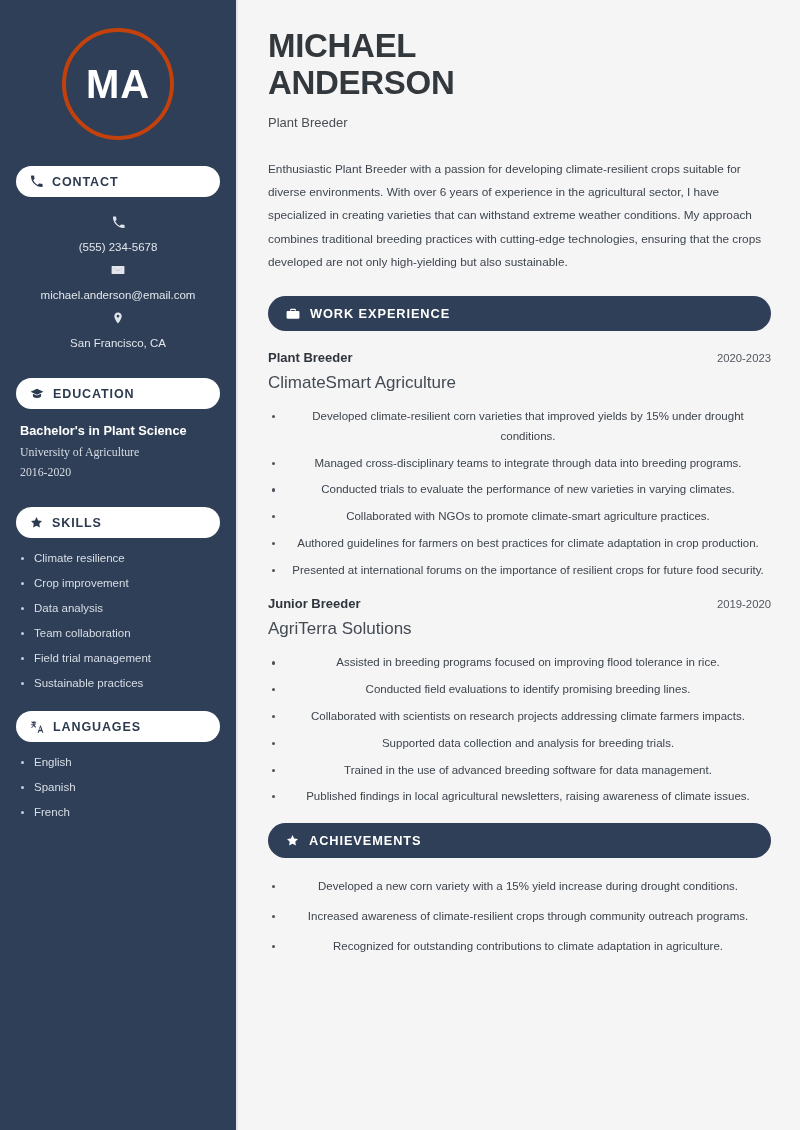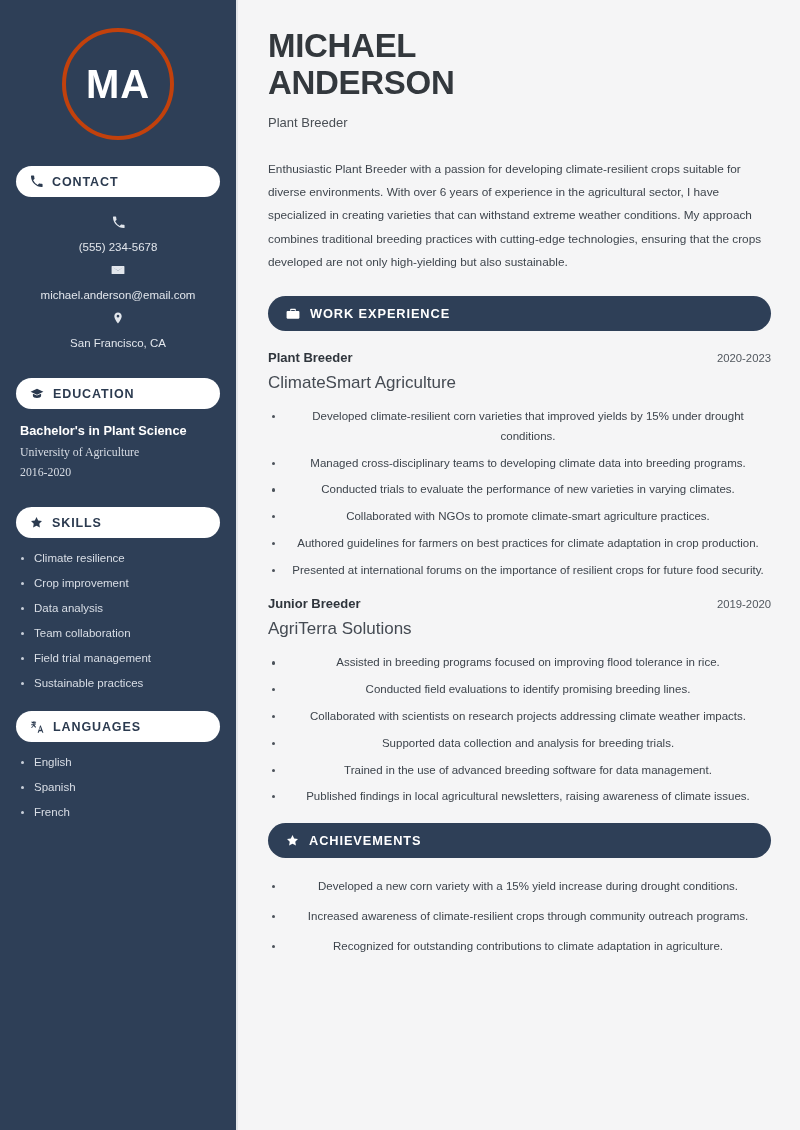--- a/index.html
+++ b/index.html
@@ -335,38 +335,38 @@
     </div>
 
     <div class="job">
       <div class="job-head">
         <span class="job-title">Plant Breeder</span>
         <span class="job-dates">2020-2023</span>
       </div>
       <div class="job-org">ClimateSmart Agriculture</div>
       <ul class="bullets">
         <li>Developed climate-resilient corn varieties that improved yields by 15% under drought conditions.</li>
-        <li>Managed cross-disciplinary teams to developing climate data into breeding programs.</li>
+        <li>Managed cross-disciplinary teams to integrate through data into breeding programs.</li>
         <li>Conducted trials to evaluate the performance of new varieties in varying climates.</li>
         <li>Collaborated with NGOs to promote climate-smart agriculture practices.</li>
         <li>Authored guidelines for farmers on best practices for climate adaptation in crop production.</li>
         <li>Presented at international forums on the importance of resilient crops for future food security.</li>
       </ul>
     </div>
 
     <div class="job">
       <div class="job-head">
         <span class="job-title">Junior Breeder</span>
         <span class="job-dates">2019-2020</span>
       </div>
       <div class="job-org">AgriTerra Solutions</div>
       <ul class="bullets">
         <li>Assisted in breeding programs focused on improving flood tolerance in rice.</li>
         <li>Conducted field evaluations to identify promising breeding lines.</li>
-        <li>Collaborated with scientists on research projects addressing climate weather impacts.</li>
+        <li>Collaborated with scientists on research projects addressing climate farmers impacts.</li>
         <li>Supported data collection and analysis for breeding trials.</li>
         <li>Trained in the use of advanced breeding software for data management.</li>
         <li>Published findings in local agricultural newsletters, raising awareness of climate issues.</li>
       </ul>
     </div>
 
     <div class="achievements">
       <div class="section-bar">
         <span class="ico">
           <svg width="13" height="13" viewBox="0 0 24 24" fill="#ffffff">

